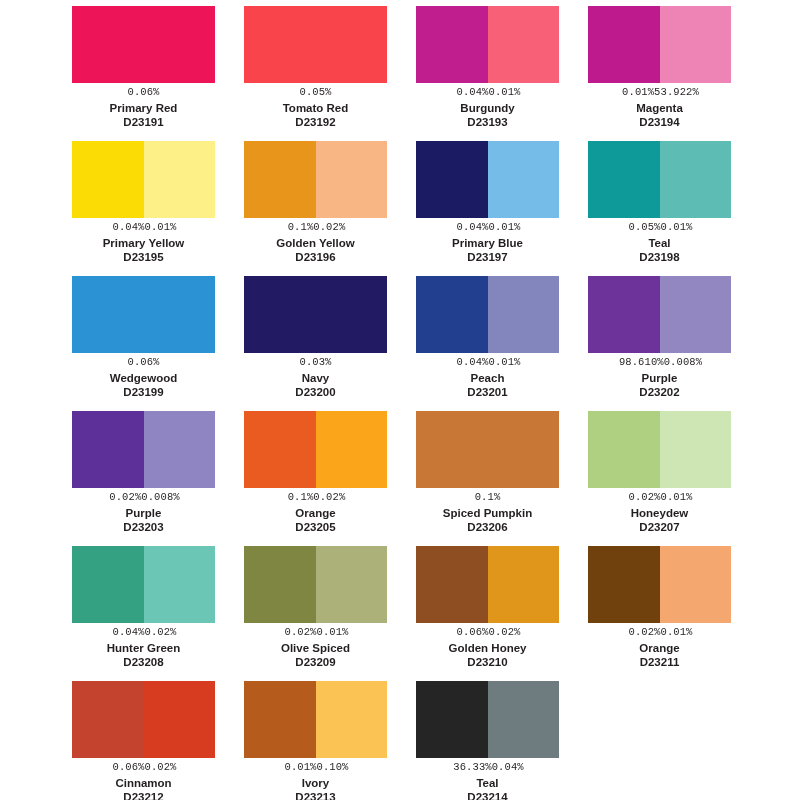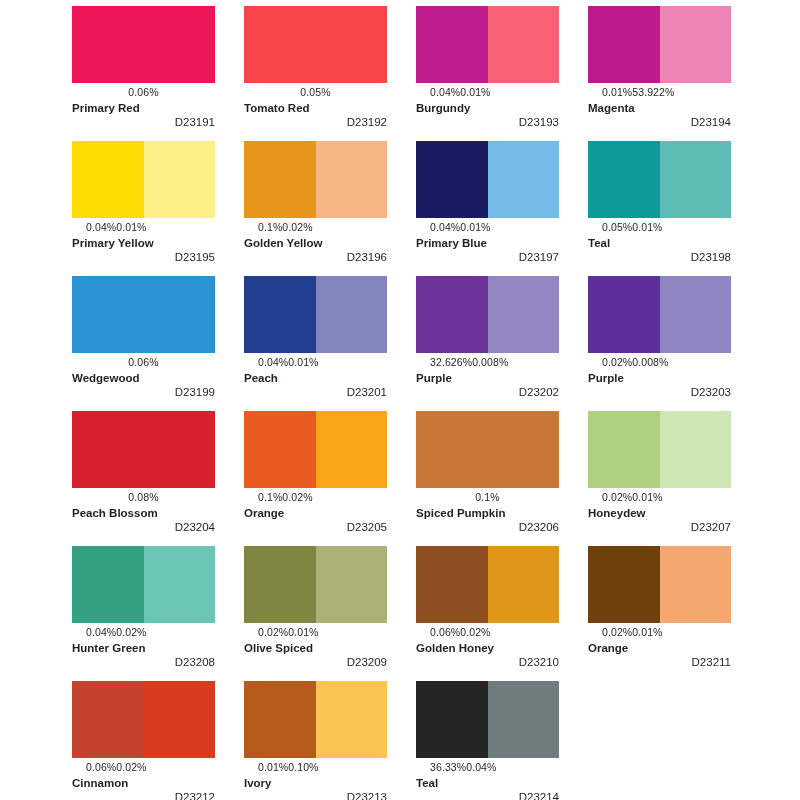--- a/index.html
+++ b/index.html
@@ -55,50 +55,52 @@
     height: 15px;
     display: flex;
     flex-direction: row;
     align-items: center;
     margin-top: 2px;
   }
   .pct-row.single {
     justify-content: center;
   }
   .pct-row.double {
-    justify-content: flex-start;
+    justify-content: center;
   }
   .pct {
     font-size: 10.5px;
     line-height: 13px;
     color: #231f20;
     letter-spacing: 0.1px;
     white-space: nowrap;
+    font-family: Liberation Mono, monospace;
   }
   .pct-row.double .pct:first-child {
     padding-left: 14px;
   }
   .pct-row.double .pct:last-child {
     padding-right: 12px;
   }
   .name {
     width: 143px;
+    text-align: center;
     font-size: 11.5px;
     line-height: 14px;
     font-weight: bold;
     color: #231f20;
     margin-top: 1px;
     white-space: nowrap;
   }
   .code {
     width: 143px;
-    text-align: right;
+    text-align: center;
     font-size: 11.5px;
     line-height: 14px;
-    font-weight: normal;
+    font-weight: bold;
     color: #231f20;
     margin-top: 0px;
     white-space: nowrap;
   }
 </style>
 </head>
 <body>
 
 <div id="chart-root">
   <div class="swatch-grid">
@@ -199,63 +201,63 @@
           <div class="swatch-half full" style="background: rgb(43, 146, 212);"></div>
         </div>
         <div class="pct-row single">
           <span class="pct">0.06%</span>
         </div>
         <div class="name">Wedgewood</div>
         <div class="code">D23199</div>
       </div>
       <div class="swatch-cell">
         <div class="swatch-block">
+          <div class="swatch-half full" style="background: rgb(34, 26, 98);"></div>
+        </div>
+        <div class="pct-row single">
+          <span class="pct">0.03%</span>
+        </div>
+        <div class="name">Navy</div>
+        <div class="code">D23200</div>
+      </div>
+      <div class="swatch-cell">
+        <div class="swatch-block">
           <div class="swatch-half" style="background: rgb(34, 62, 142);"></div>
           <div class="swatch-half" style="background: rgb(130, 134, 189);"></div>
         </div>
         <div class="pct-row double">
           <span class="pct">0.04%</span>
           <span class="pct">0.01%</span>
         </div>
         <div class="name">Peach</div>
         <div class="code">D23201</div>
       </div>
       <div class="swatch-cell">
         <div class="swatch-block">
           <div class="swatch-half" style="background: rgb(110, 51, 155);"></div>
           <div class="swatch-half" style="background: rgb(146, 135, 192);"></div>
         </div>
         <div class="pct-row double">
-          <span class="pct">32.626%</span>
+          <span class="pct">98.610%</span>
           <span class="pct">0.008%</span>
         </div>
         <div class="name">Purple</div>
         <div class="code">D23202</div>
       </div>
       <div class="swatch-cell">
         <div class="swatch-block">
           <div class="swatch-half" style="background: rgb(92, 48, 152);"></div>
           <div class="swatch-half" style="background: rgb(142, 133, 194);"></div>
         </div>
         <div class="pct-row double">
           <span class="pct">0.02%</span>
           <span class="pct">0.008%</span>
         </div>
         <div class="name">Purple</div>
         <div class="code">D23203</div>
-      </div>
-      <div class="swatch-cell">
-        <div class="swatch-block">
-          <div class="swatch-half full" style="background: rgb(216, 32, 44);"></div>
-        </div>
-        <div class="pct-row single">
-          <span class="pct">0.08%</span>
-        </div>
-        <div class="name">Peach Blossom</div>
-        <div class="code">D23204</div>
       </div>
       <div class="swatch-cell">
         <div class="swatch-block">
           <div class="swatch-half" style="background: rgb(233, 91, 32);"></div>
           <div class="swatch-half" style="background: rgb(251, 165, 27);"></div>
         </div>
         <div class="pct-row double">
           <span class="pct">0.1%</span>
           <span class="pct">0.02%</span>
         </div>

